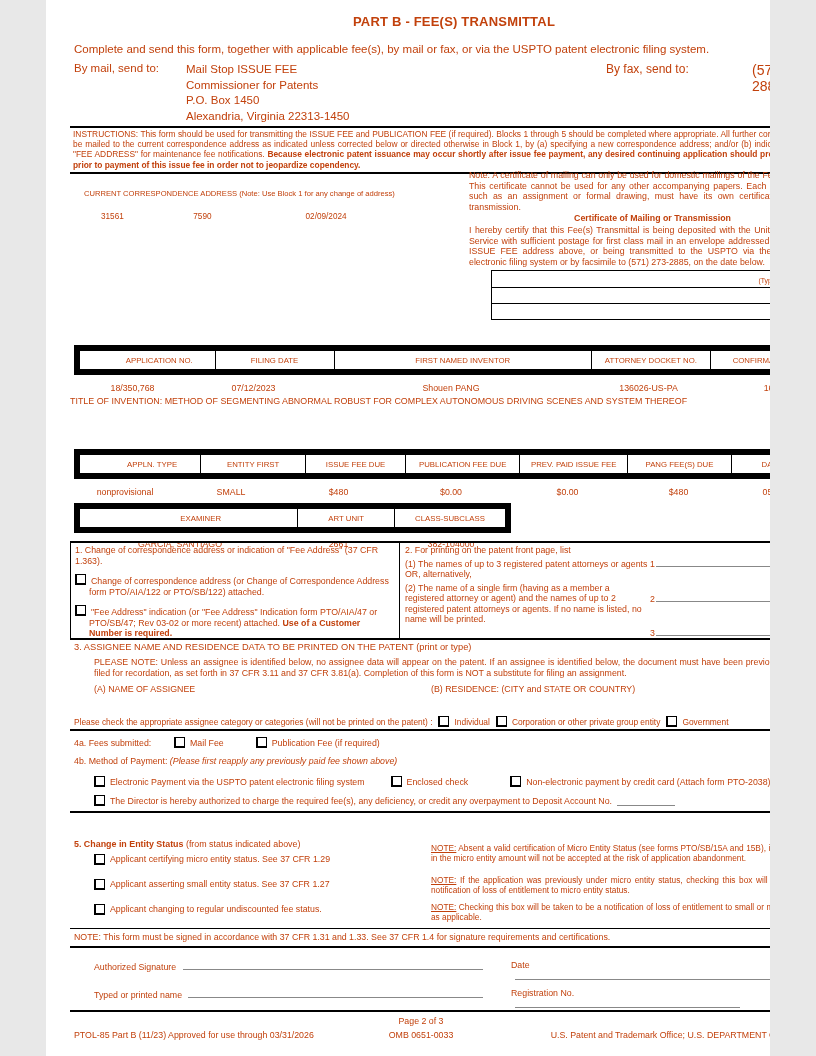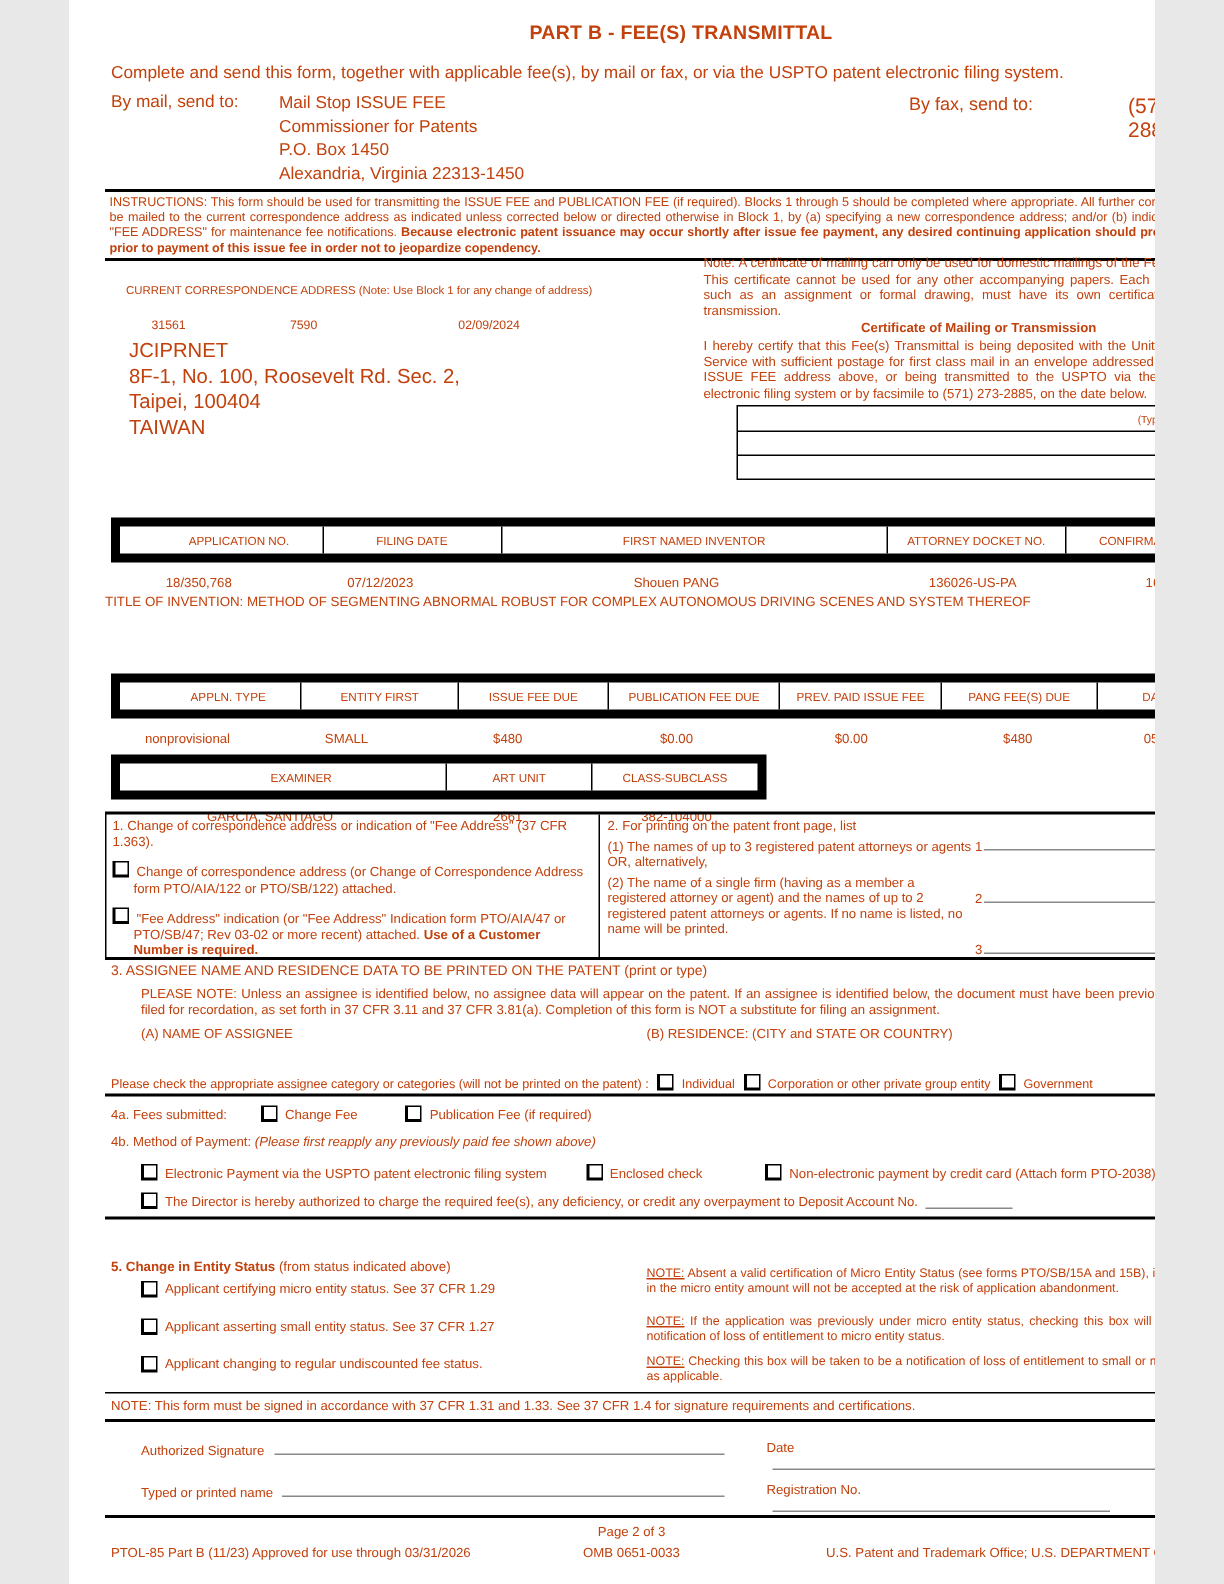--- a/index.html
+++ b/index.html
@@ -97,26 +97,20 @@
   <div class="abs fax-num">(571)-273-2885</div>
 
   <div class="abs instr j"><span>INSTRUCTIONS: This form should be used for transmitting the ISSUE FEE and PUBLICATION FEE (if required). Blocks 1 through 5 should be completed where appropriate. All further correspondence will be mailed to the current correspondence address as indicated unless corrected below or directed otherwise in Block 1, by (a) specifying a new correspondence address; and/or (b) indicating a separate "FEE ADDRESS" for maintenance fee notifications. </span><span class="b">Because electronic patent issuance may occur shortly after issue fee payment, any desired continuing application should preferably be filed prior to payment of this issue fee in order not to jeopardize copendency.</span></div>
 
   <div class="abs corr-head">CURRENT CORRESPONDENCE ADDRESS (Note: Use Block 1 for any change of address)</div>
   <div class="abs corr-nums">
     <span style="width:90px">31561</span>
     <span style="width:110px">7590</span>
     <span>02/09/2024</span>
   </div>
-  <div class="abs corr-addr">
-    <div>JCIPRNET</div>
-    <div>8F-1, No. 100, Roosevelt Rd. Sec. 2,</div>
-    <div>Taipei, 100404</div>
-    <div>TAIWAN</div>
-  </div>
 
   <div class="abs cert">
     <div class="j">Note: A certificate of mailing can only be used for domestic mailings of the Fee(s) Transmittal. This certificate cannot be used for any other accompanying papers. Each additional paper, such as an assignment or formal drawing, must have its own certificate of mailing or transmission.</div>
     <div class="cert-head">Certificate of Mailing or Transmission</div>
     <div class="j">I hereby certify that this Fee(s) Transmittal is being deposited with the United States Postal Service with sufficient postage for first class mail in an envelope addressed to the Mail Stop ISSUE FEE address above, or being transmitted to the USPTO via the USPTO patent electronic filing system or by facsimile to (571) 273-2885, on the date below.</div>
     <div class="sigboxes">
       <div class="sigbox">(Typed or printed name)</div>
       <div class="sigbox">(Signature)</div>
       <div class="sigbox">(Date)</div>
     </div>
@@ -212,21 +206,21 @@
         <span class="cb"></span>
         <span>Government</span>
       </span>
   </div>
   <div class="rule" style="top:729px"></div>
 
   <div class="abs b4a">
     <span style="width:100px">4a. Fees submitted:</span>
     <span class="cbitem" style="margin-right:32px">
         <span class="cb"></span>
-        <span>Change Fee</span>
+        <span>Mail Fee</span>
       </span>
     <span class="cbitem">
         <span class="cb"></span>
         <span>Publication Fee (if required)</span>
       </span>
   </div>
   <div class="abs b4b"><span>4b. Method of Payment: </span><span class="i">(Please first reapply any previously paid fee shown above)</span></div>
   <div class="abs b4opts">
     <span class="cbitem" style="margin-right:26px">
         <span class="cb"></span>

